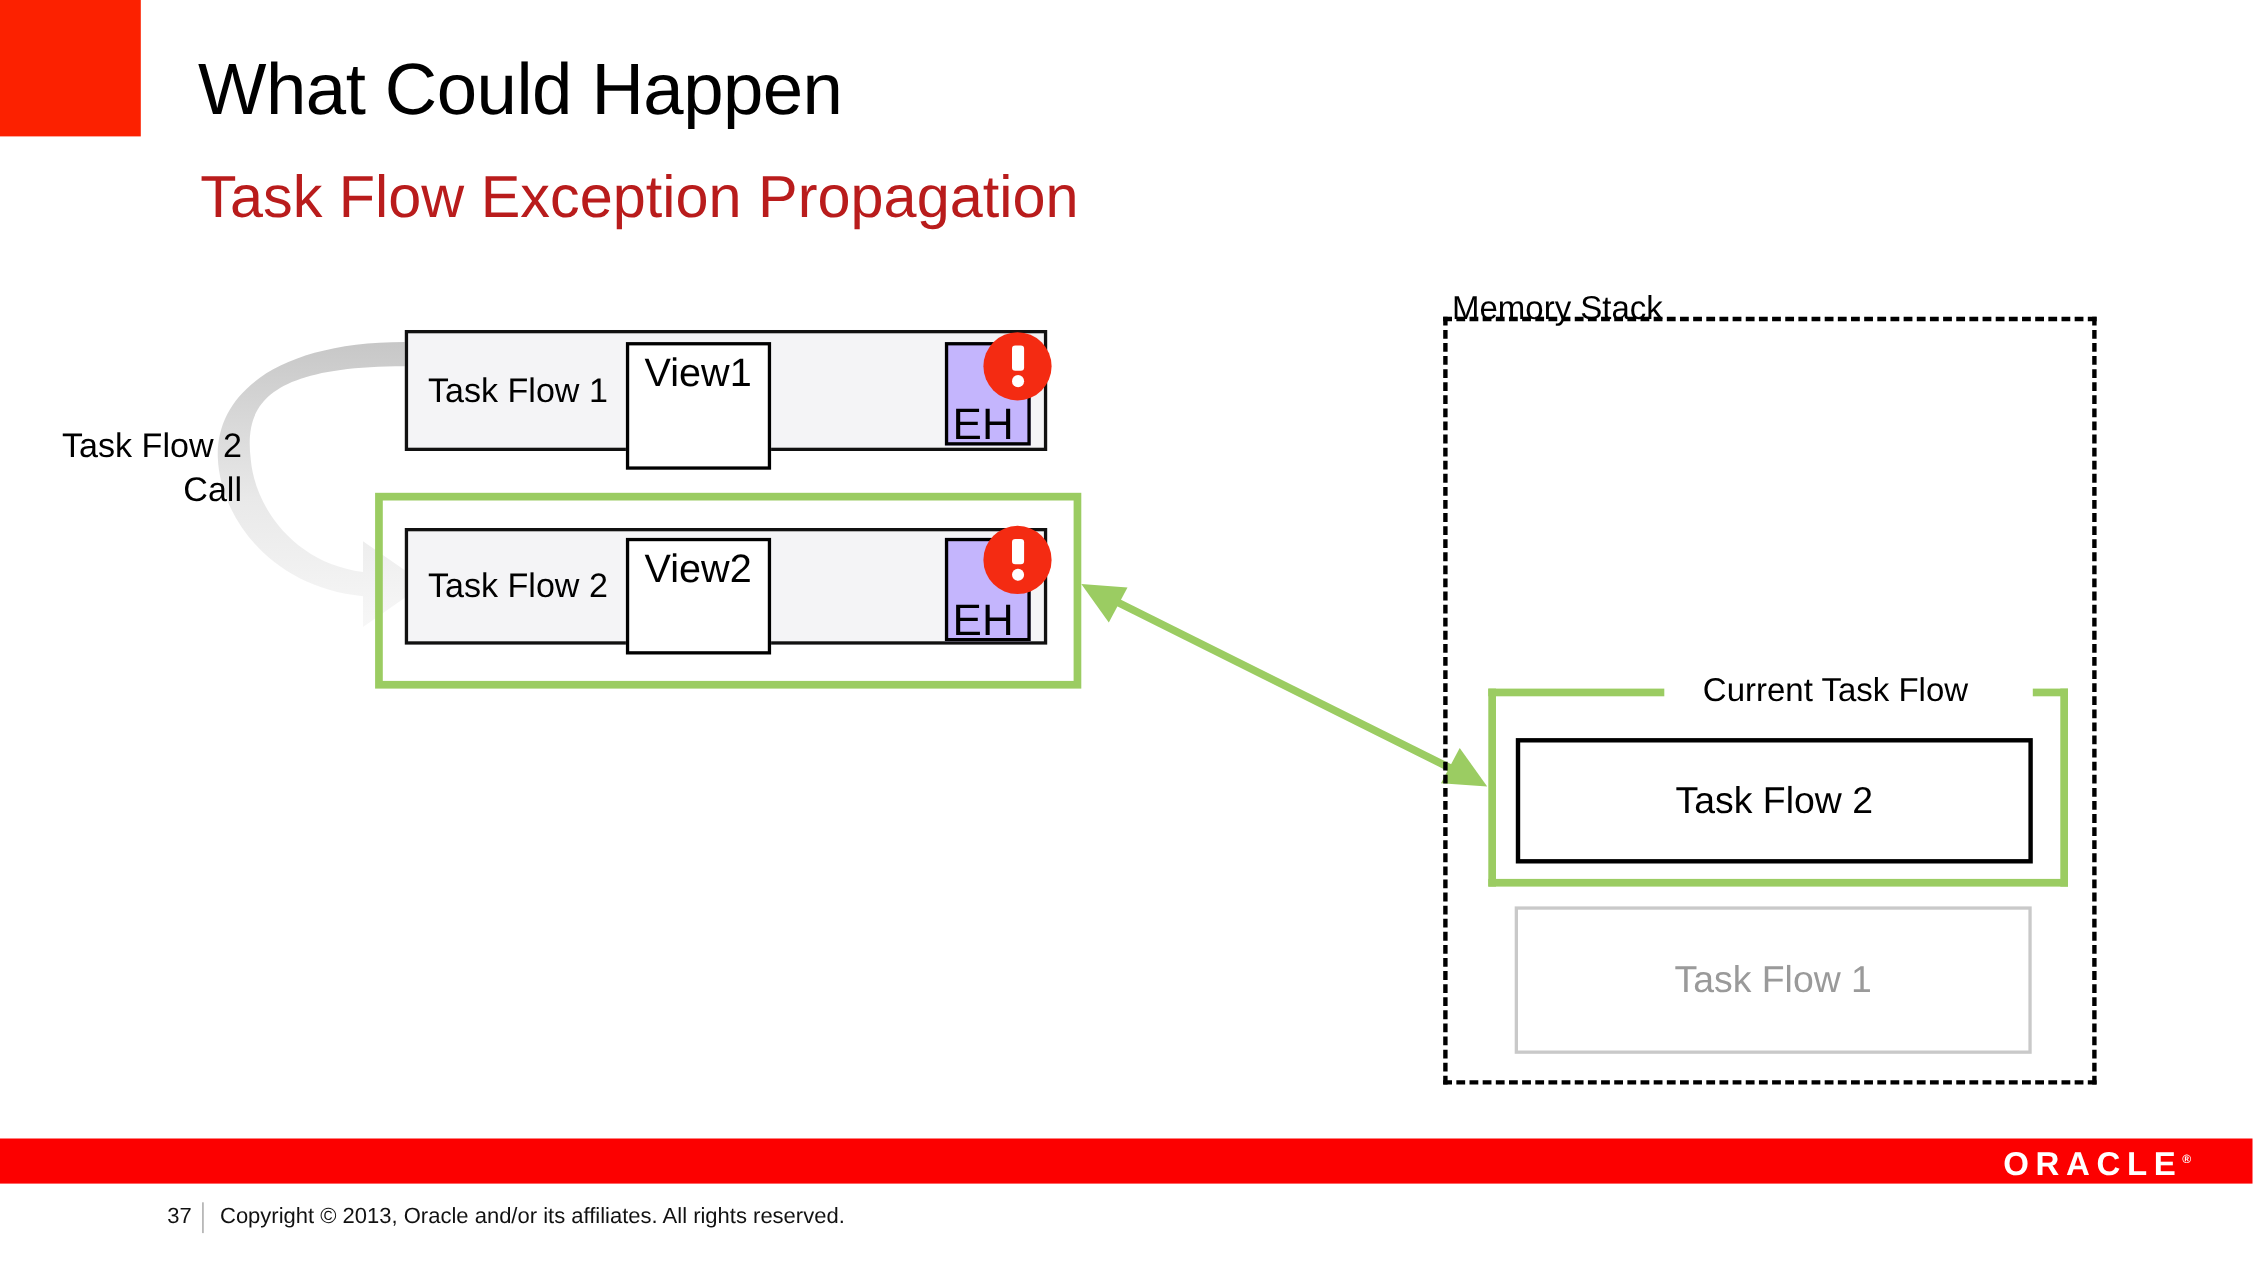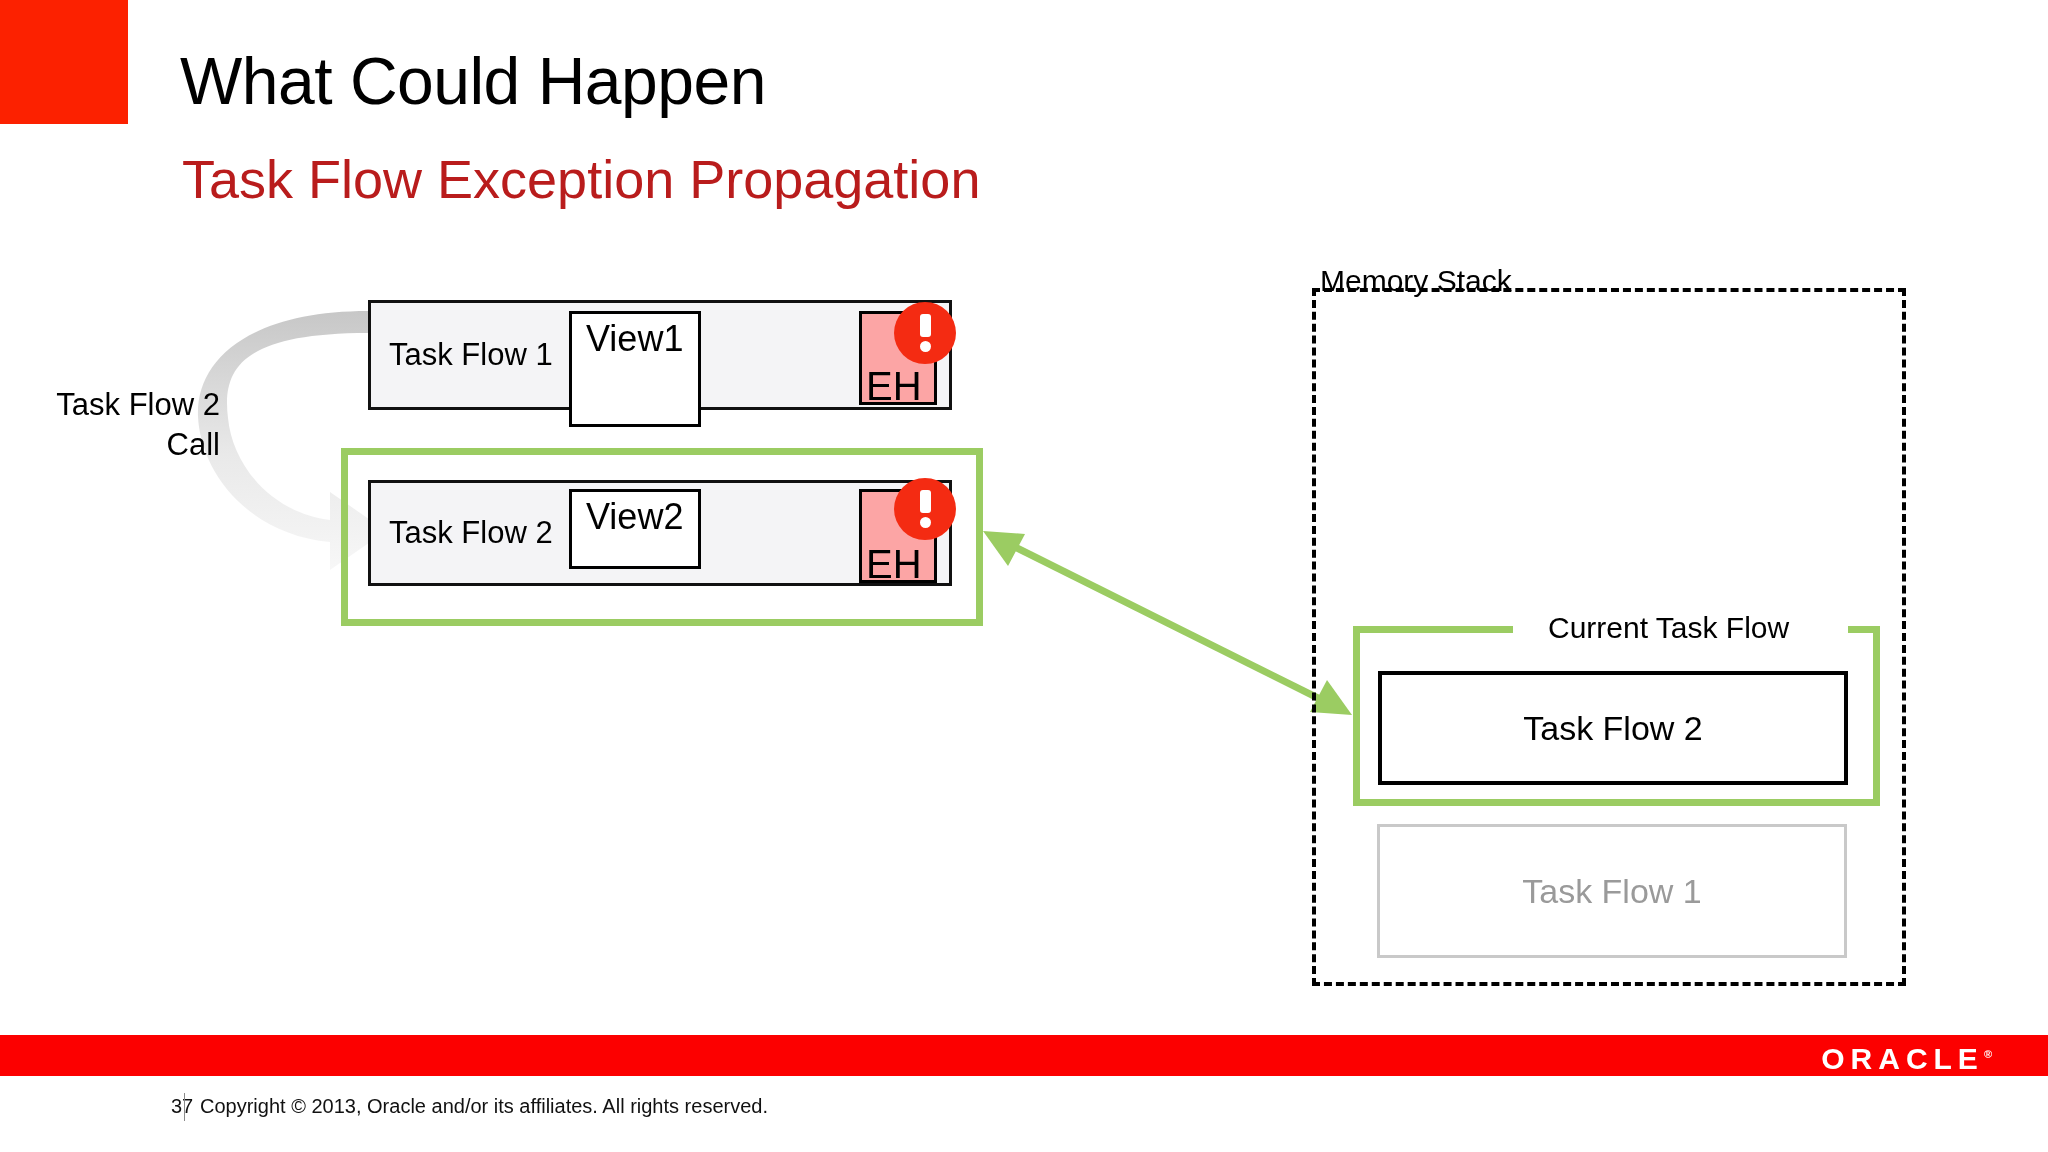--- a/index.html
+++ b/index.html
@@ -69,21 +69,21 @@
     align-items: flex-start;
     justify-content: flex-start;
   }
   .view-box span {
     font-size: 36px;
     padding: 4px 0 0 14px;
     white-space: nowrap;
   }
   .eh-box {
     position: absolute;
-    background: #fca5a5;
+    background: #c4b5fd;
     border: 3px solid #000000;
     box-sizing: border-box;
   }
   .eh-box span {
     position: absolute;
     left: 4px;
     bottom: -4px;
     font-size: 40px;
     line-height: 1;
     white-space: nowrap;
@@ -206,21 +206,20 @@
   .oracle-logo sup {
     font-size: 11px;
     letter-spacing: 0;
     vertical-align: super;
   }
   .footer-page {
     position: absolute;
     left: 152px; top: 1095px;
     font-size: 20px;
     color: #111111;
-    margin-left: 19px;
   }
   .footer-divider {
     position: absolute;
     left: 184px; top: 1093px;
     width: 1px; height: 28px;
     background: #8a8a8a;
   }
   .footer-copy {
     position: absolute;
     left: 200px; top: 1095px;
@@ -275,21 +274,21 @@
     </div>
   </div>
   <div class="exception-badge" style="left:894px; top:302px;">
     <span class="bang"></span>
   </div>
 
   <div class="green-frame" style="left:341px; top:448px; width:642px; height:178px;"></div>
 
   <div class="tf-row" style="left:368px; top:480px; width:584px; height:106px;">
     <div class="tf-label">Task Flow 2</div>
-    <div class="view-box" style="left:198px; top:6px; width:132px; height:80px;">
+    <div class="view-box" style="left:198px; top:6px; width:132px; height:106px;">
       <span>View2</span>
     </div>
     <div class="eh-box" style="left:488px; top:6px; width:78px; height:94px;">
       <span>EH</span>
     </div>
   </div>
   <div class="exception-badge" style="left:894px; top:478px;">
     <span class="bang"></span>
   </div>
 

